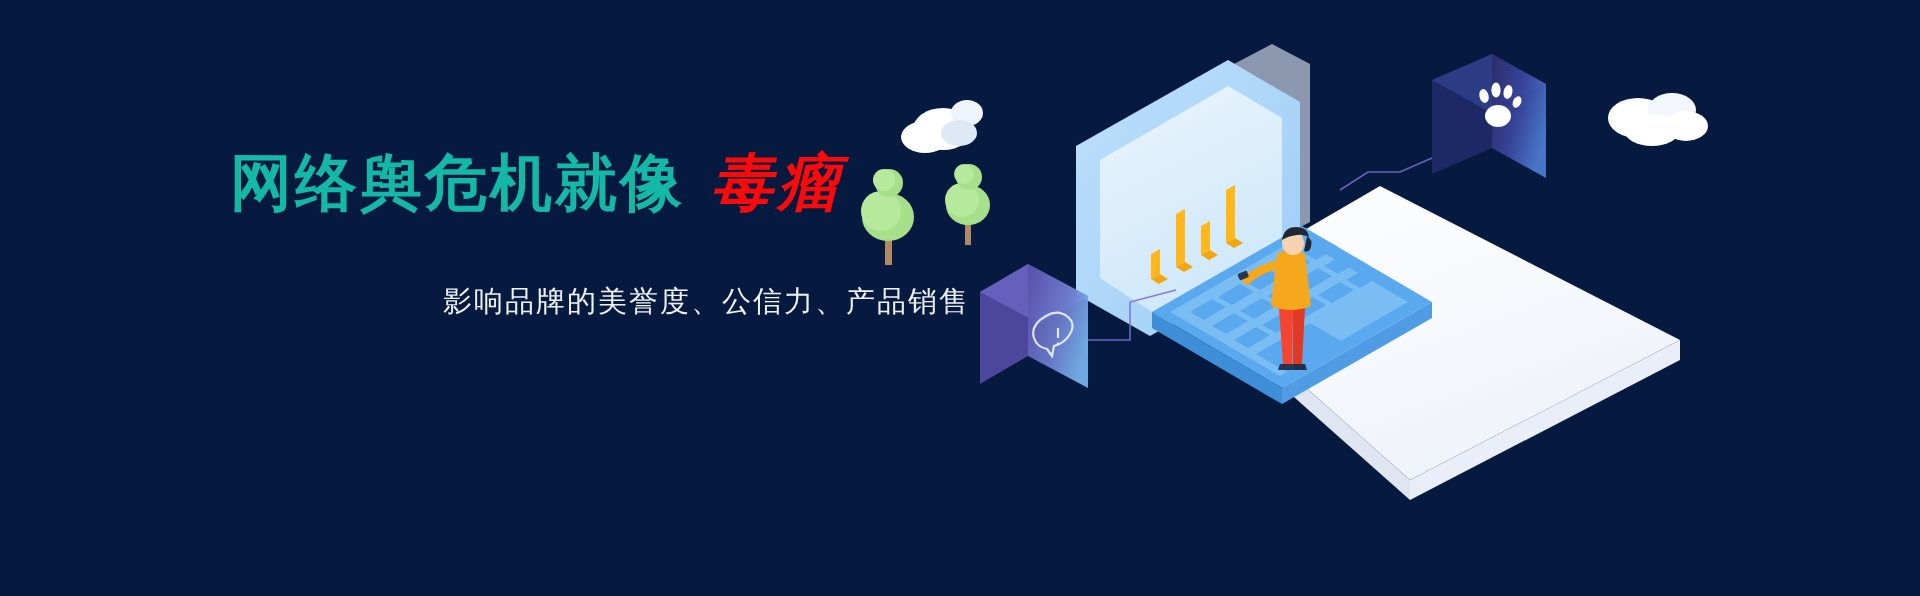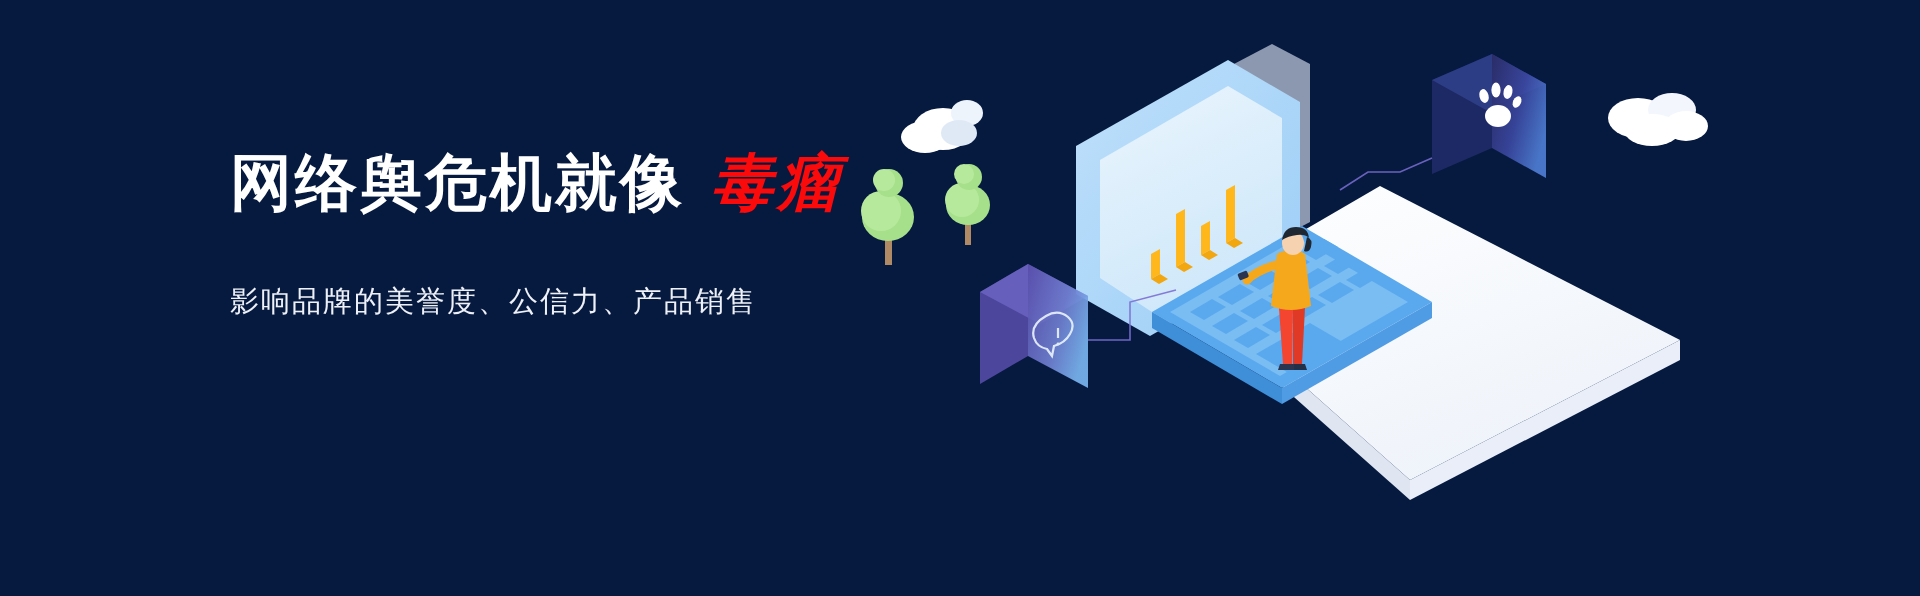--- a/index.html
+++ b/index.html
@@ -28,38 +28,39 @@
   }
   .headline {
     font-size: 62px;
     line-height: 1.05;
     font-weight: 700;
     letter-spacing: 3px;
     white-space: nowrap;
     margin: 0;
   }
   .headline .hl-white {
-    color: #ffffff;
+    color: #14b8a6;
   }
   .headline .hl-accent {
     color: #fa0a0a;
     margin-left: 26px;
     font-style: italic;
     letter-spacing: 4px;
   }
   .sub {
     margin-top: 72px;
   }
   .sub-line {
     color: #eef1f7;
     font-size: 29px;
     letter-spacing: 2px;
     line-height: 1;
     margin: 0 0 38px 0;
     white-space: nowrap;
+    text-align: right;
   }
   .sub-line:last-child { margin-bottom: 0; }
 
   
   .art {
     position: absolute;
     left: 980px;
     top: 40px;
     width: 900px;
     height: 520px;

